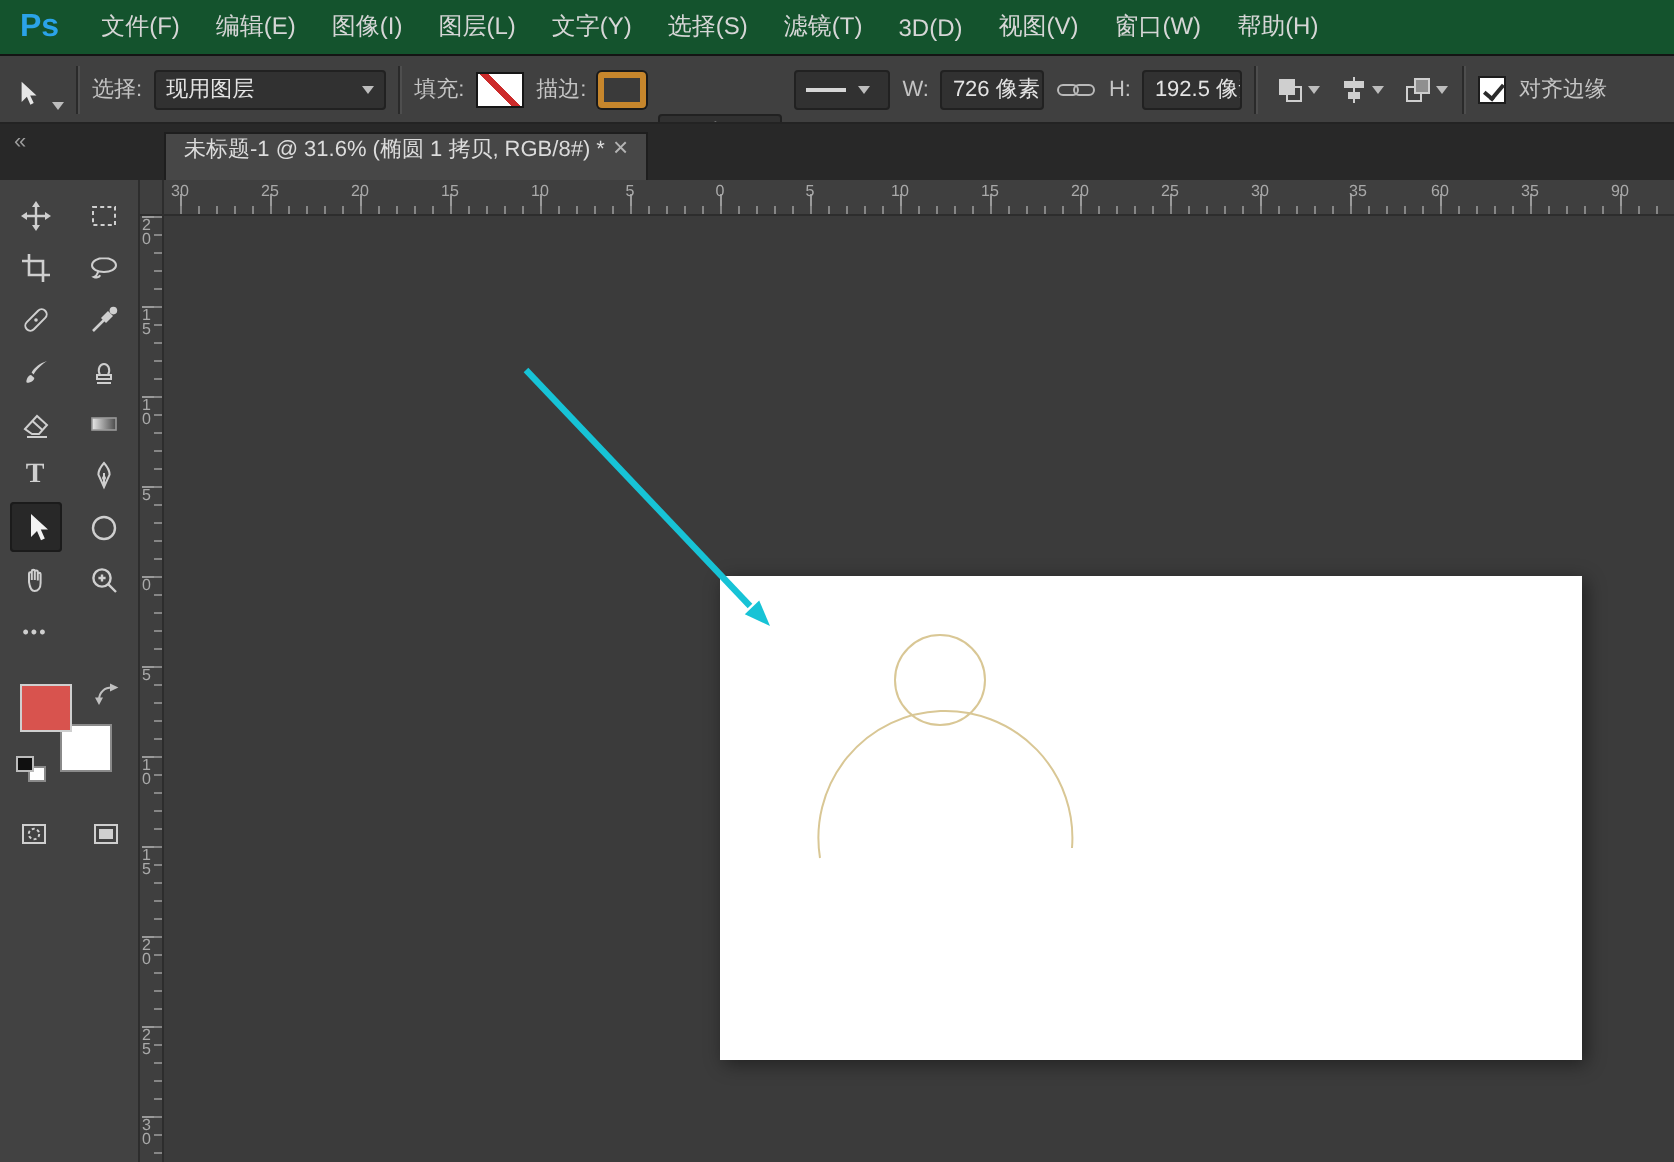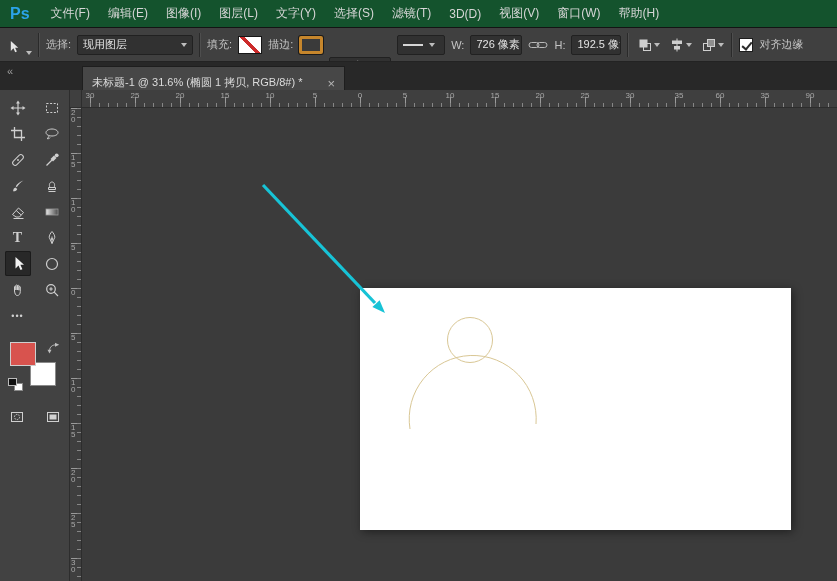--- a/index.html
+++ b/index.html
@@ -33,22 +33,22 @@
   .num-field { width:52px; }
   .icon-btn { width:26px; height:24px; display:flex; align-items:center; justify-content:center; border-radius:2px; }
   .checkbox { width:14px; height:14px; background:#ffffff; border:1px solid #1d1d1d; position:relative; flex:0 0 auto; }
   .checkbox::after { content:""; position:absolute; left:4px; top:1px; width:4px; height:8px;
                      border-right:2px solid #2b2b2b; border-bottom:2px solid #2b2b2b; transform:rotate(40deg); }
 
   
   .tab-bar { position:absolute; top:62px; left:0; right:0; height:28px; background:#282828; }
   .collapse-chevrons { position:absolute; left:7px; top:3px; color:#9d9d9d; font-size:11px; letter-spacing:-1px; }
   .doc-tab { position:absolute; left:82px; top:4px; height:24px; background:#474747;
-             border:1px solid #1e1e1e; border-bottom:none; display:flex; align-items:flex-end;
-             gap:25px; padding:0 9px; color:#dcdcdc; font-size:11px; white-space:nowrap; }
+             border:1px solid #1e1e1e; border-bottom:none; display:flex; align-items:flex-start;
+             gap:4px; padding:0 9px; color:#dcdcdc; font-size:11px; white-space:nowrap; }
   .tab-close { color:#b4b4b4; font-size:13px; line-height:1; }
 
   
   .workspace { position:absolute; top:90px; left:0; right:0; bottom:0; }
 
   
   .toolbar { position:absolute; left:0; top:0; width:70px; height:100%; background:#424242;
              border-right:1px solid #2d2d2d; }
   .tools { display:grid; grid-template-columns:26px 26px; gap:1px 8px; justify-content:center; padding-top:5px; }
   .tool { width:26px; height:25px; display:flex; align-items:center; justify-content:center; border-radius:2px; color:#cfcfcf; }

